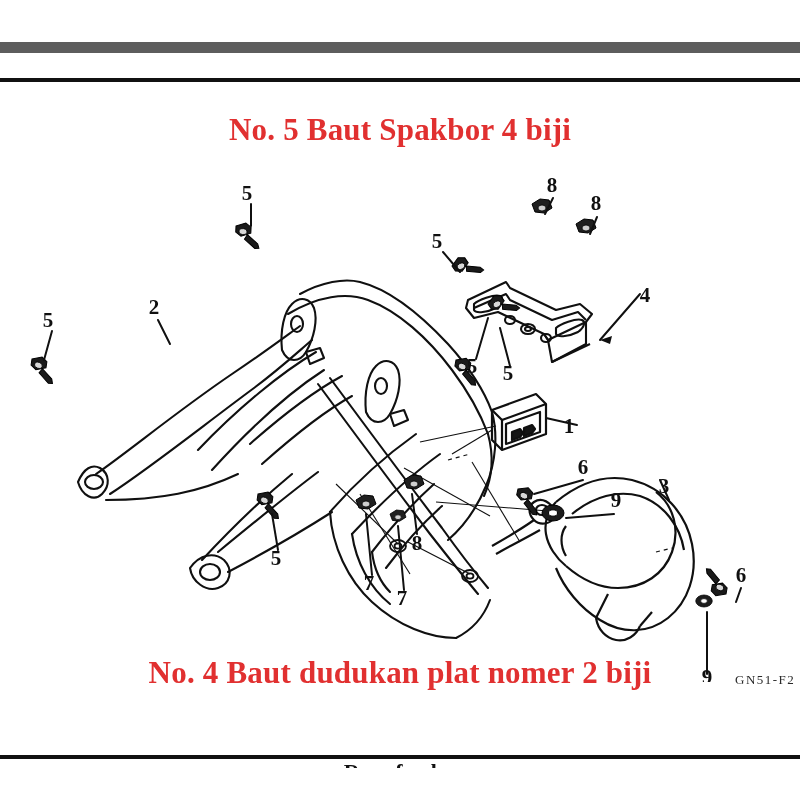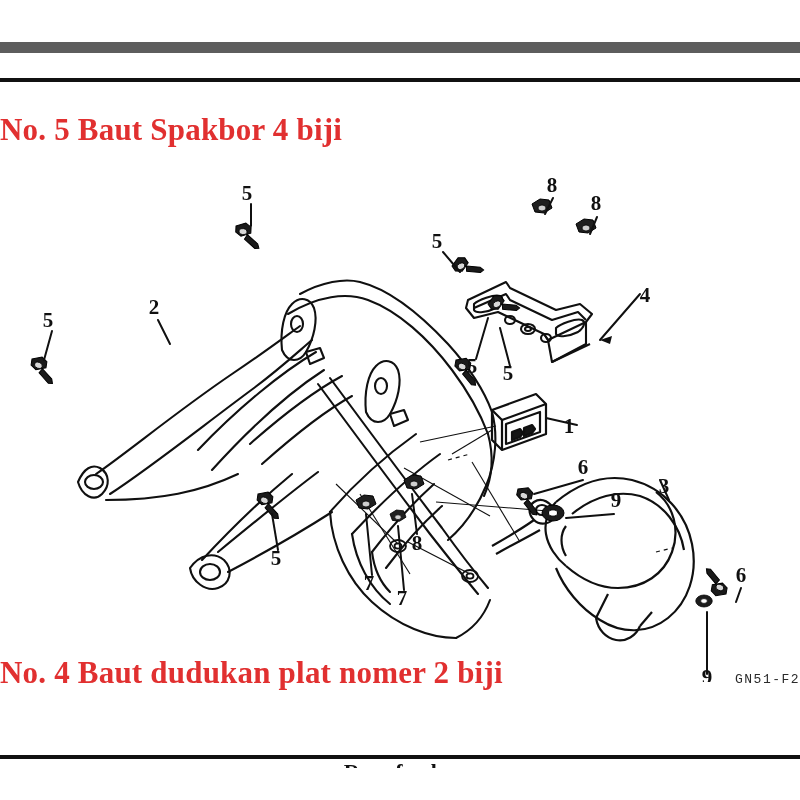--- a/index.html
+++ b/index.html
@@ -35,40 +35,40 @@
     position: absolute;
     left: 0;
     top: 755px;
     width: 800px;
     height: 4px;
     background: #111111;
   }
   .caption {
     position: absolute;
     width: 800px;
-    text-align: left;
+    text-align: center;
     color: #e13030;
     font-weight: bold;
     font-family: "Liberation Serif", serif;
     letter-spacing: 0.2px;
     white-space: nowrap;
   }
   #caption-top {
     top: 112px;
     font-size: 31px;
   }
   #caption-bottom {
     top: 655px;
     font-size: 31px;
   }
   .partcode {
     position: absolute;
     left: 735px;
     top: 672px;
-    font-family: Liberation Mono, monospace;
+    font-family: Liberation Serif, serif;
     font-size: 13px;
     color: #2a2a2a;
     letter-spacing: 1.5px;
     white-space: nowrap;
   }
   .cutoff-text {
     position: absolute;
     left: 0;
     top: 761px;
     width: 800px;

